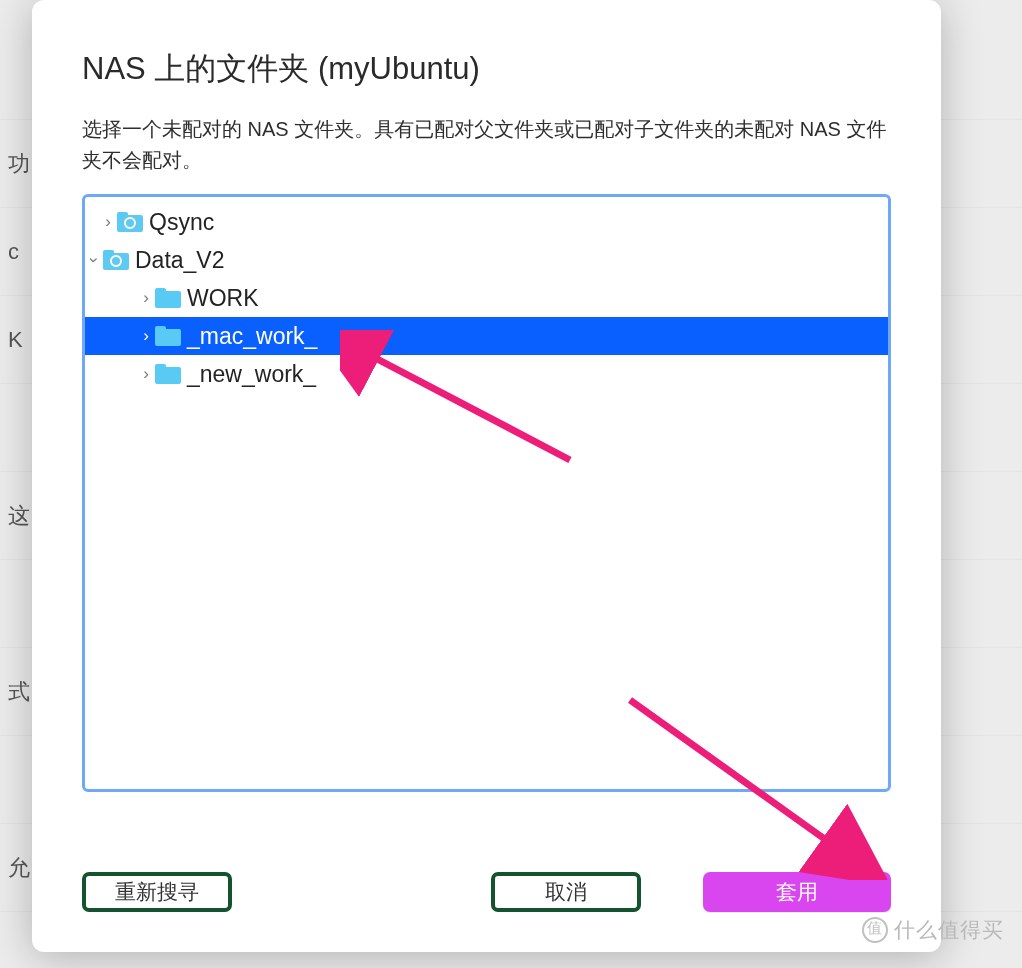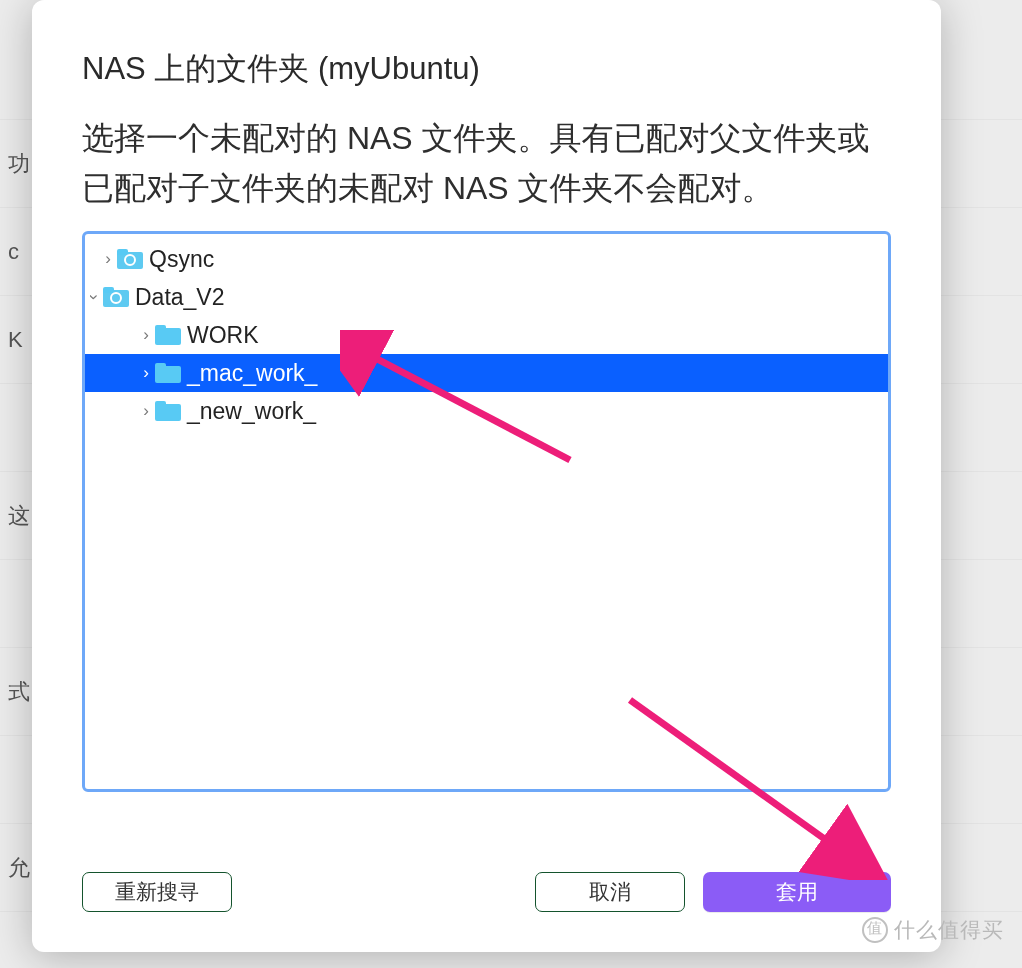--- a/index.html
+++ b/index.html
@@ -14,21 +14,21 @@
     position: absolute;
     left: 32px; top: 0;
     width: 909px; height: 952px;
     background: #fff;
     border-radius: 12px;
     box-shadow: 0 5px 40px rgba(0,0,0,0.25);
     padding: 48px 50px 40px 50px;
     display: flex; flex-direction: column;
   }
   .title { font-size: 31px; font-weight: 500; color: #2a2a2a; margin-bottom: 24px; }
-  .desc { font-size: 32px; line-height: 1.55; color: #2e2e2e; margin-bottom: 18px; }
+  .desc { font-size: 20px; line-height: 1.55; color: #2e2e2e; margin-bottom: 18px; }
   .tree-box {
     flex: 1;
     border: 3px solid #6ea8f8;
     border-radius: 6px;
     background: #fff;
     overflow: hidden;
     position: relative;
   }
   .tree { padding-top: 6px; }
   .row { display:flex; align-items:center; height: 38px; font-size: 23px; color:#232323; white-space:nowrap; cursor:default;}
@@ -47,22 +47,22 @@
   .folder-icon.qsync::before { background:#5ecaf1; }
   .folder-q { position:absolute; left:7px; top:5px; width:12px; height:12px; border:2px solid #fff; border-radius:50%; z-index:2;}
   .btn-row { display:flex; gap:18px; margin-top:80px; align-items:center; }
   .spacer { flex:1; }
   .btn {
     height: 40px; min-width:150px; padding:0 24px;
     border-radius: 7px; font-size:21px;
     display:flex; align-items:center; justify-content:center;
     cursor:pointer; user-select:none;
   }
-  .btn.secondary { background:#fff; border:1px solid #14532d; color:#333;}
-  .btn.primary { background:#8b5cf6; color:#fff; border:none; box-shadow: 0 1px 0 rgba(0,0,0,0.08);}
+  .btn.secondary { background:#fff; border:4px solid #14532d; color:#333;}
+  .btn.primary { background:#d946ef; color:#fff; border:none; box-shadow: 0 1px 0 rgba(0,0,0,0.08); margin-left: 44px;}
   .arrow { position:absolute; pointer-events:none; }
   .watermark {
     position:absolute; right:18px; bottom:24px;
     font-size:21px; color:#b9b9b9; letter-spacing:1px;
     display:flex; align-items:center; gap:6px;
   }
   .wm-circle { width:26px; height:26px; border:2px solid #c0c0c0; border-radius:50%; position:relative;}
   .wm-circle::before { content:"值"; position:absolute; left:3px; top:0px; font-size:15px; color:#c0c0c0;}
 </style>
 </head>

